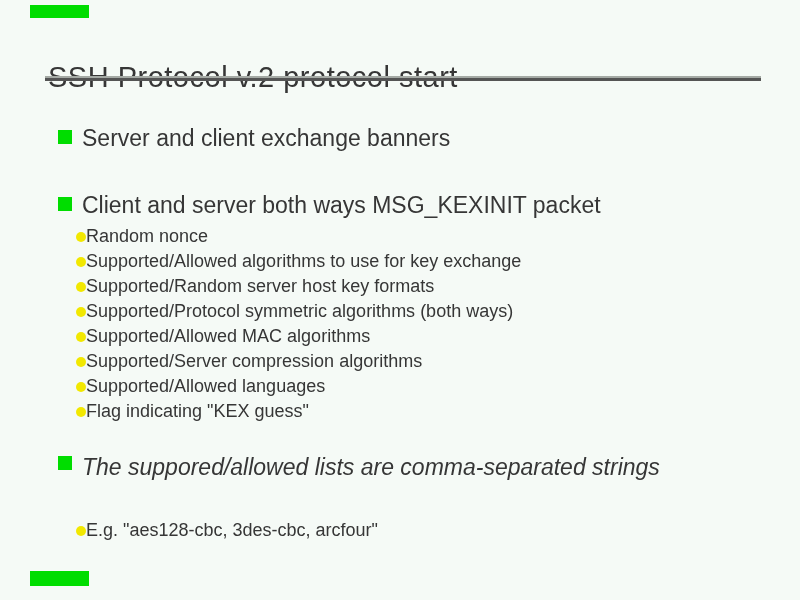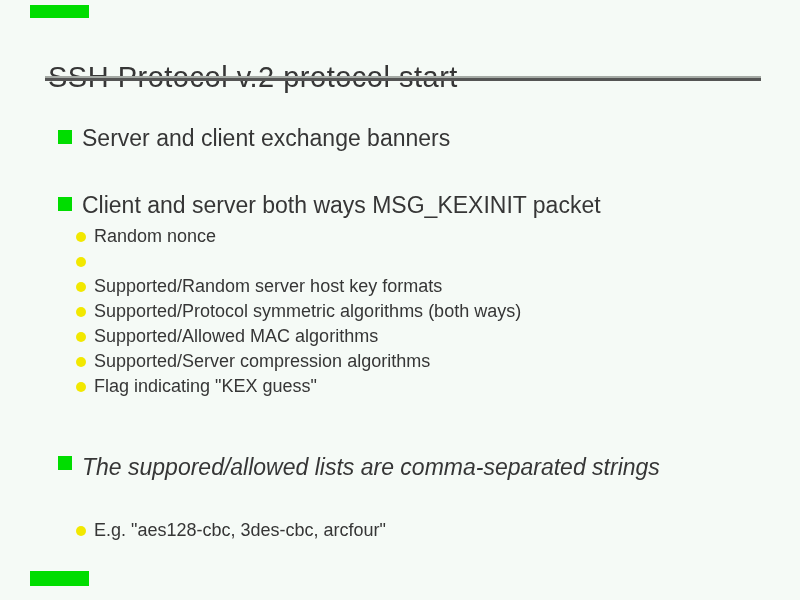--- a/index.html
+++ b/index.html
@@ -62,21 +62,20 @@
     position: absolute;
     left: 76px;
     margin: 0; padding: 0;
     list-style: none;
   }
   .sub-list.s1 { top: 224px; }
   .sub-list.s2 { top: 518px; }
   .sub-item {
     display: flex;
     align-items: center;
-    gap: 8px;
     height: 25px;
     font-size: 18px;
     white-space: nowrap;
   }
   .dot {
     flex: none;
     width: 10px; height: 10px;
     border-radius: 50%;
     background: var(--bullet-yellow, #f2e800);
   }
@@ -101,36 +100,41 @@
     <span>Client and server both ways MSG_KEXINIT packet</span>
   </div>
 
   <ul class="sub-list s1">
     <li class="sub-item">
       <span class="dot"></span>
       <span>Random nonce</span>
     </li>
     <li class="sub-item">
       <span class="dot"></span>
+      <span>Supported/Allowed algorithms to use for key exchange</span>
     </li>
     <li class="sub-item">
       <span class="dot"></span>
       <span>Supported/Random server host key formats</span>
     </li>
     <li class="sub-item">
       <span class="dot"></span>
       <span>Supported/Protocol symmetric algorithms (both ways)</span>
     </li>
     <li class="sub-item">
       <span class="dot"></span>
       <span>Supported/Allowed MAC algorithms</span>
     </li>
     <li class="sub-item">
       <span class="dot"></span>
       <span>Supported/Server compression algorithms</span>
+    </li>
+    <li class="sub-item">
+      <span class="dot"></span>
+      <span>Supported/Allowed languages</span>
     </li>
     <li class="sub-item">
       <span class="dot"></span>
       <span>Flag indicating "KEX guess"</span>
     </li>
   </ul>
 
   <div class="main-bullet b3">
     <span class="sq"></span>
     <span>The suppored/allowed lists are comma-separated strings</span>

